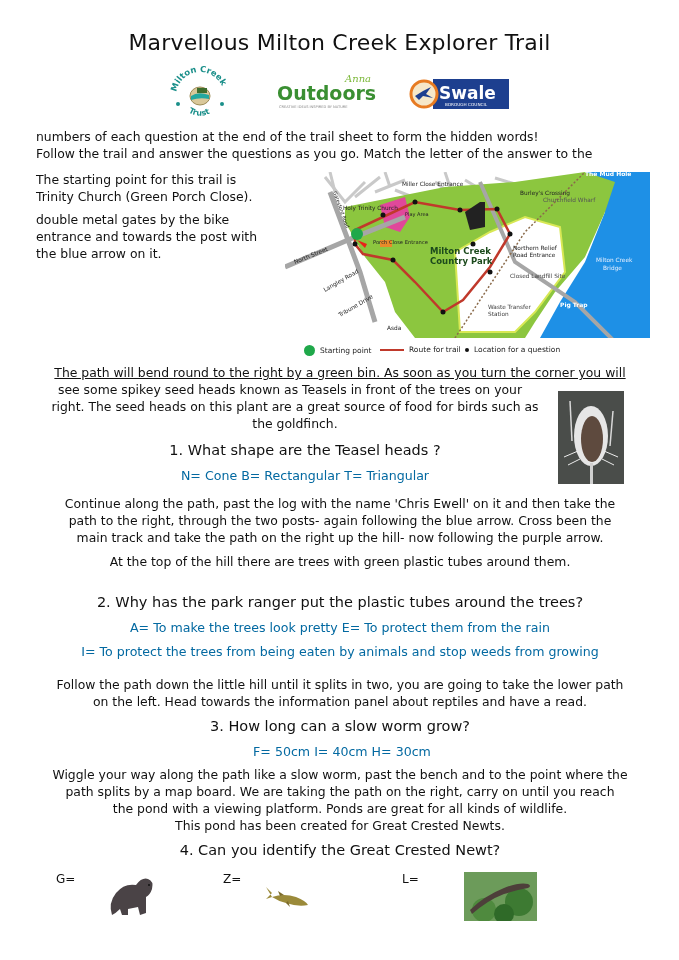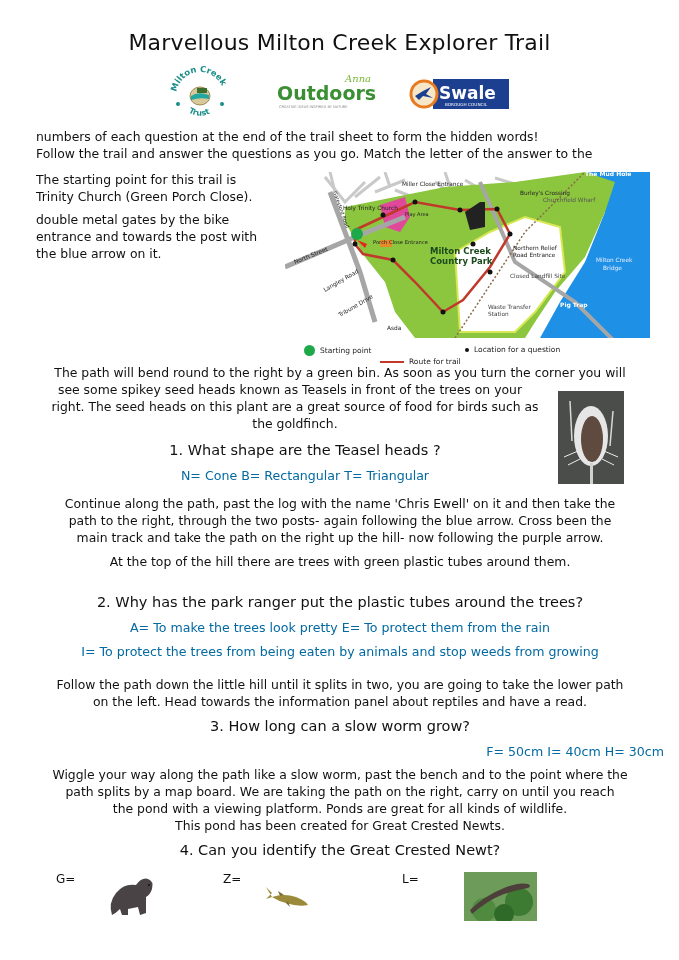--- a/index.html
+++ b/index.html
@@ -146,31 +146,31 @@
       <text x="145" y="92">Country Park</text>
     </g>
   </svg>
 </div>
 
 <div class="abs legend">
   <div class="item" style="left:0;padding-left:14px;">
     <span style="display:inline-block;width:11px;height:11px;border-radius:50%;background:#1fa84a;"></span>
     <span>Starting point</span>
   </div>
-  <div class="item" style="left:90px;margin-top:12px;">
+  <div class="item" style="left:90px;">
     <span style="display:inline-block;width:24px;height:2px;background:#c0392b;"></span>
     <span>Route for trail</span>
   </div>
   <div class="item" style="left:175px;">
     <span style="display:inline-block;width:4px;height:4px;border-radius:50%;background:#111;"></span>
     <span>Location for a question</span>
   </div>
 </div>
 
-<div class="abs p center" style="left:30px; top:364px; width:620px;">The path will bend round to the right by a green bin. As soon as you turn the corner you will</div>
+<div class="abs p center" style="left:30px; top:364px; width:620px;text-decoration:underline;">The path will bend round to the right by a green bin. As soon as you turn the corner you will</div>
 <div class="abs p center" style="left:30px; top:381px; width:520px;">see some spikey seed heads known as Teasels in front of the trees on your</div>
 <div class="abs p center" style="left:30px; top:398px; width:530px;">right. The seed heads on this plant are a great source of food for birds such as</div>
 <div class="abs p center" style="left:30px; top:415px; width:530px;">the goldfinch.</div>
 
 <div class="abs teasel">
   <svg width="66" height="93" viewBox="0 0 66 93">
     <rect width="66" height="93" fill="#4a4d4a"></rect>
     <path d="M12,10 L14,50" stroke="#d8d8d8" stroke-width="1.5"></path>
     <path d="M55,20 L52,55" stroke="#d8d8d8" stroke-width="1.5"></path>
     <ellipse cx="33" cy="45" rx="17" ry="30" fill="#e6e6e6"></ellipse>
@@ -190,21 +190,21 @@
 <div class="abs p center" style="left:30px; top:529px; width:620px;">main track and take the path on the right up the hill- now following the purple arrow.</div>
 <div class="abs p center" style="left:30px; top:553px; width:620px;">At the top of the hill there are trees with green plastic tubes around them.</div>
 
 <div class="abs q" style="left:30px; top:593px; width:620px;">2. Why has the park ranger put the plastic tubes around the trees?</div>
 <div class="abs opt" style="left:30px; top:619px; width:620px;">A= To make the trees look pretty   E= To protect them from the rain</div>
 <div class="abs opt" style="left:30px; top:643px; width:620px;">I= To protect the trees from being eaten by animals and stop weeds from growing</div>
 
 <div class="abs p center" style="left:30px; top:676px; width:620px;">Follow the path down the little hill until it splits in two, you are going to take the lower path</div>
 <div class="abs p center" style="left:30px; top:693px; width:620px;">on the left. Head towards the information panel about reptiles and have a read.</div>
 <div class="abs q" style="left:30px; top:717px; width:620px;">3. How long can a slow worm grow?</div>
-<div class="abs opt" style="left:44px; top:743px; width:620px;text-align:right;">F= 50cm  I= 40cm  H= 30cm</div>
+<div class="abs opt" style="left:32px; top:743px; width:620px;">F= 50cm  I= 40cm  H= 30cm</div>
 
 <div class="abs p center" style="left:30px; top:766px; width:620px;">Wiggle your way along the path like a slow worm, past the bench and to the point where the</div>
 <div class="abs p center" style="left:30px; top:783px; width:620px;">path splits by a map board. We are taking the  path on the right, carry on until you reach</div>
 <div class="abs p center" style="left:30px; top:800px; width:620px;">the pond with a viewing platform. Ponds are great for all kinds of wildlife.</div>
 <div class="abs p center" style="left:30px; top:817px; width:620px;">This pond has been created for Great Crested Newts.</div>
 <div class="abs q" style="left:30px; top:841px; width:620px;">4. Can you identify the Great Crested Newt?</div>
 
 <div class="abs animal-label" style="left:56px; top:872px;">G=</div>
 <div class="abs" style="left:106px; top:873px; width:52px; height:45px;">
   <svg width="52" height="45" viewBox="0 0 52 45">

